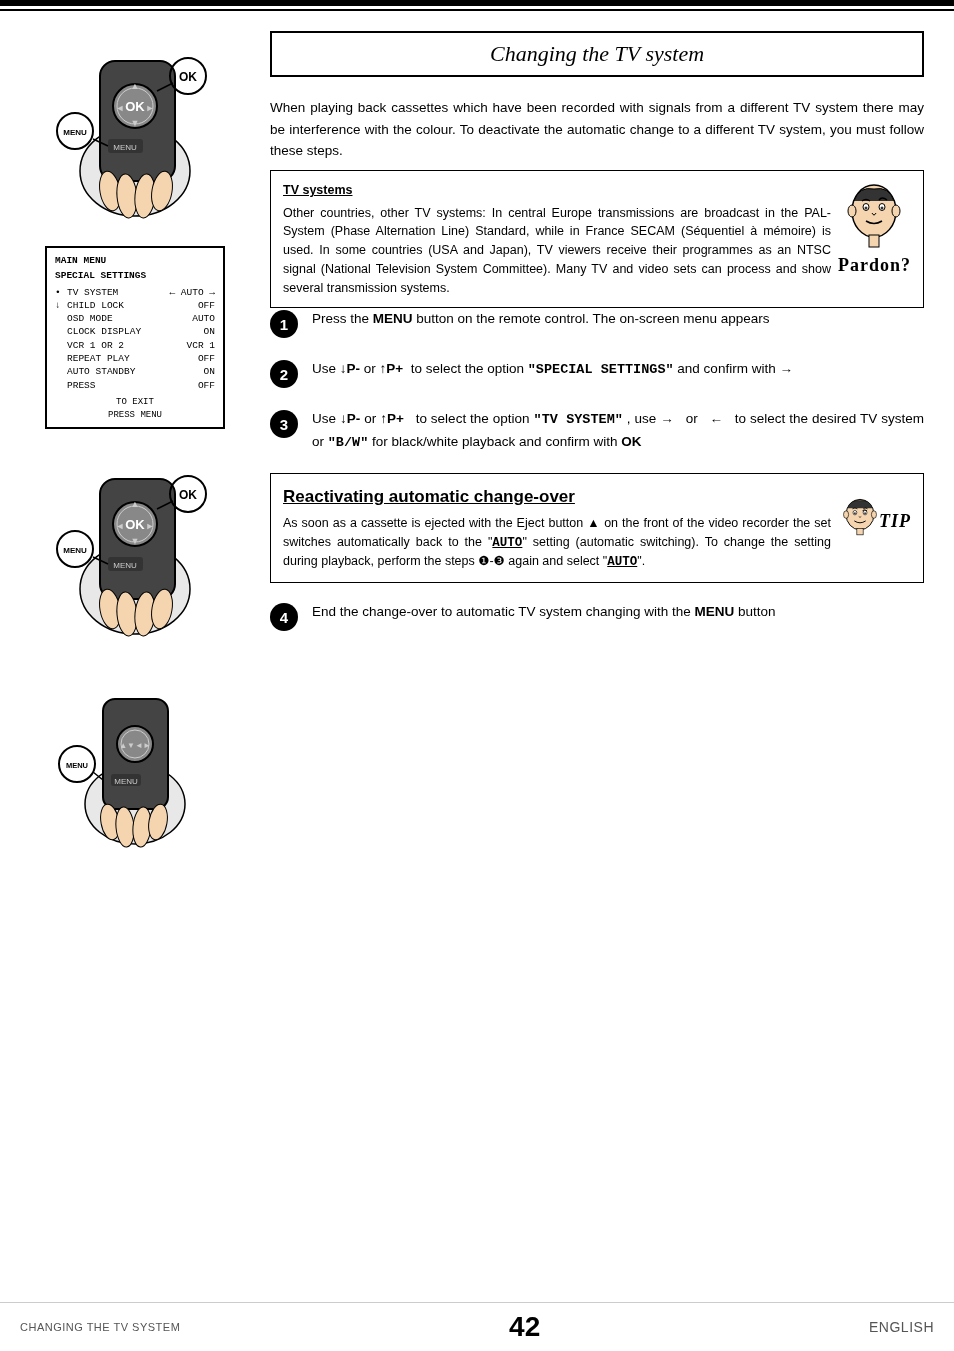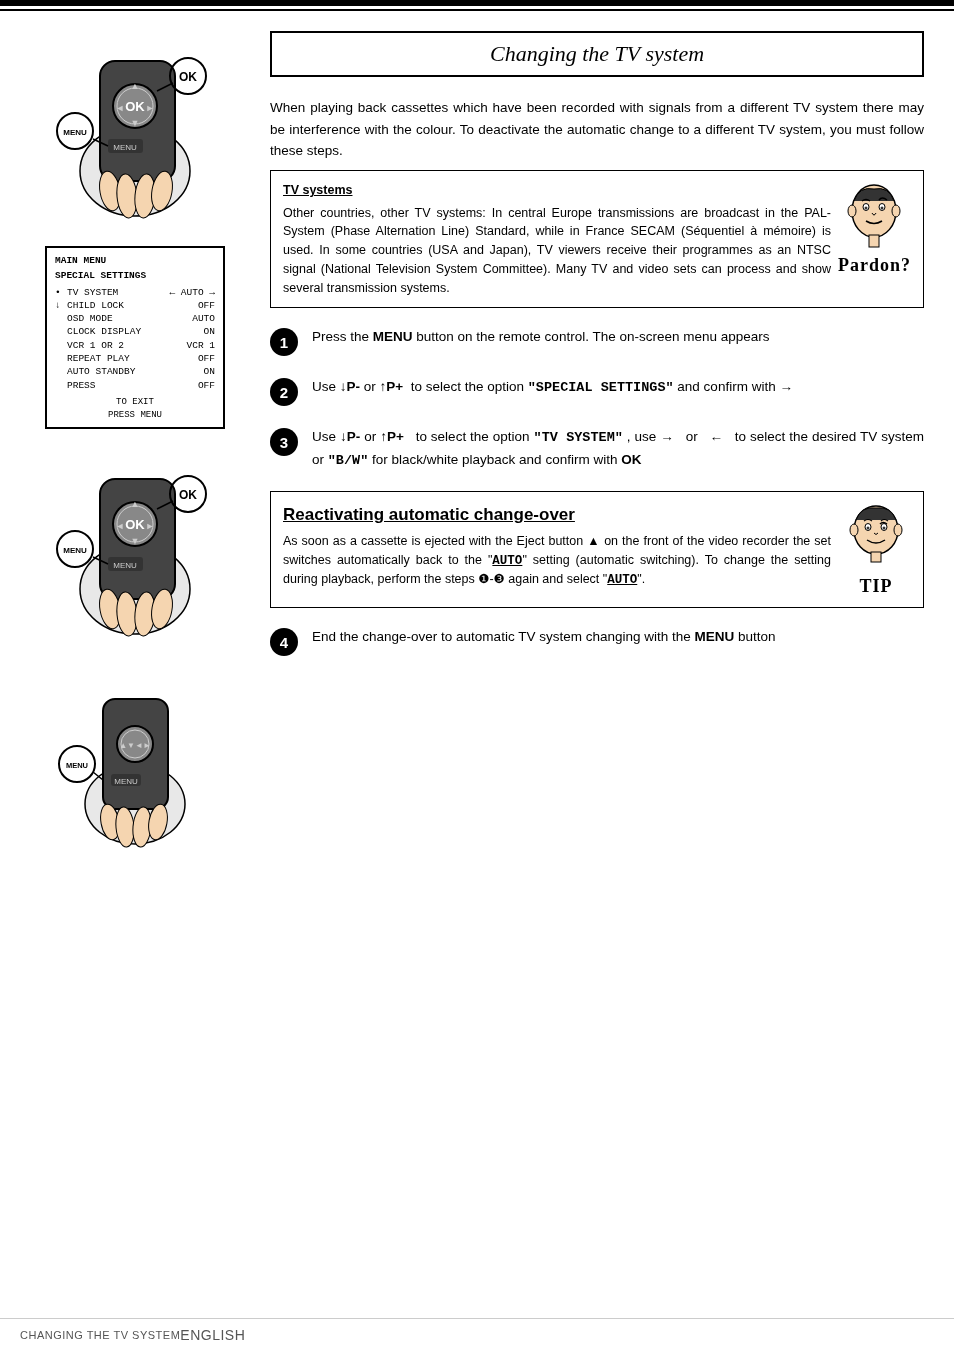--- a/index.html
+++ b/index.html
@@ -54,21 +54,20 @@
       font-size: 13.5px;
       line-height: 1.6;
       text-align: justify;
       margin-bottom: 8px;
     }
 
     
     .info-box {
       border: 1.5px solid #000;
       padding: 10px 12px;
-      margin-bottom: 18px;
       display: flex;
       gap: 10px;
       align-items: flex-start;
     }
     .info-box-text {
       flex: 1;
       font-size: 12.5px;
       line-height: 1.5;
       text-align: justify;
     }
@@ -133,23 +132,24 @@
     .tip-box-title {
       font-weight: bold;
       font-size: 17px;
       margin-bottom: 4px;
       text-decoration: underline;
     }
     .tip-illustration {
       width: 70px;
       flex-shrink: 0;
       display: flex;
-      flex-direction: column;
+      flex-direction: row;
       align-items: center;
       justify-content: flex-end;
+      font-style: italic;
     }
     .tip-label {
       font-size: 18px;
       font-weight: bold;
       font-family: Georgia, serif;
       letter-spacing: 1px;
     }
 
     
     .bottom-bar {
@@ -461,14 +461,15 @@
       </div>
     </div>
 
   </div>
 </div>
 
 <div class="bottom-bar">
   <div class="bottom-left">
     <span style="font-variant:small-caps">Changing the TV system</span>
   </div>
+  <div class="bottom-center">42</div>
   <div class="bottom-right">English</div>
 </div>
 
 </body></html>

